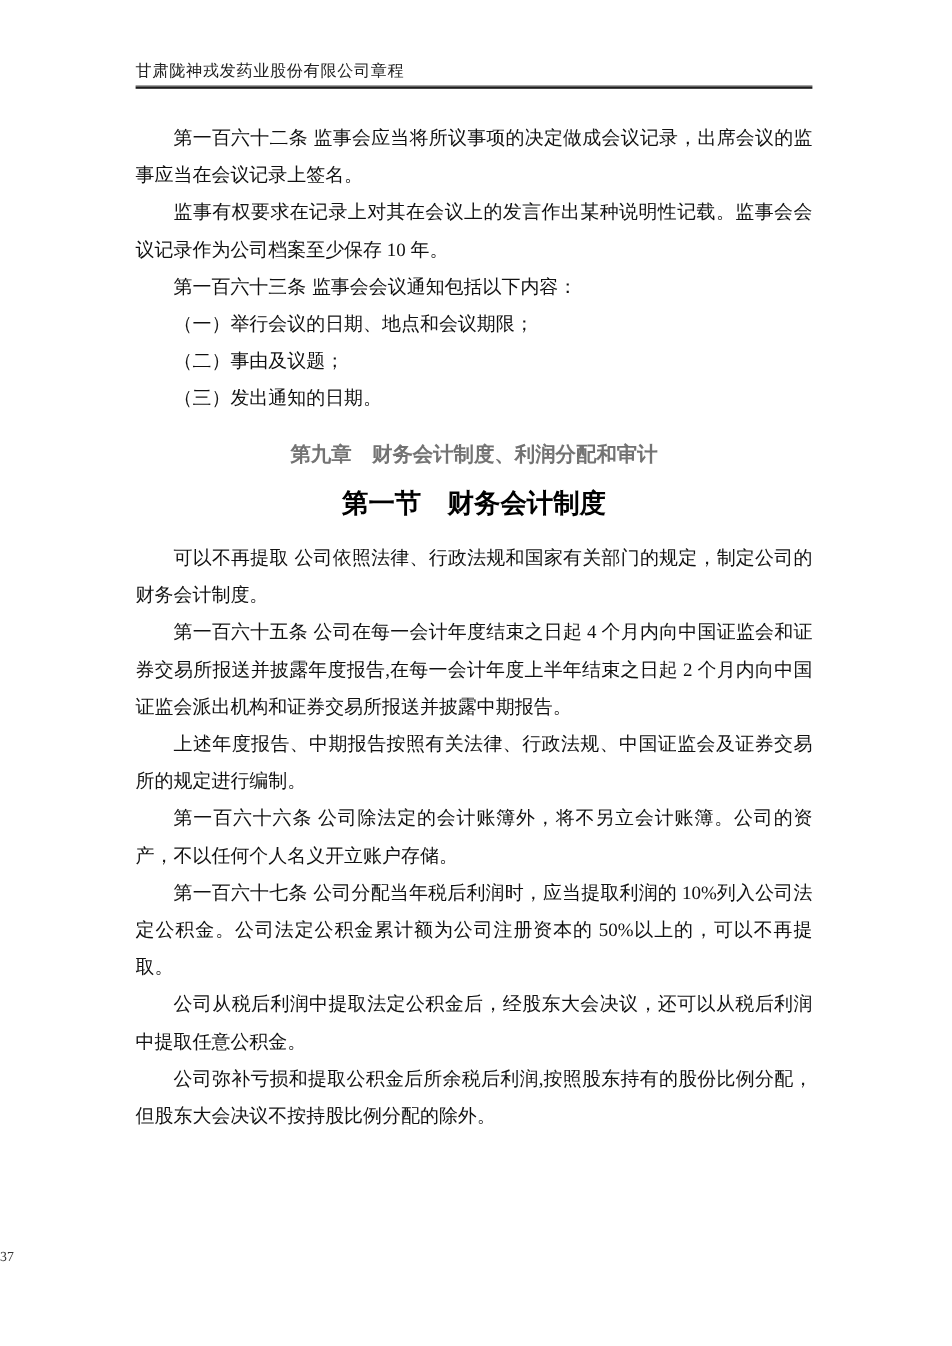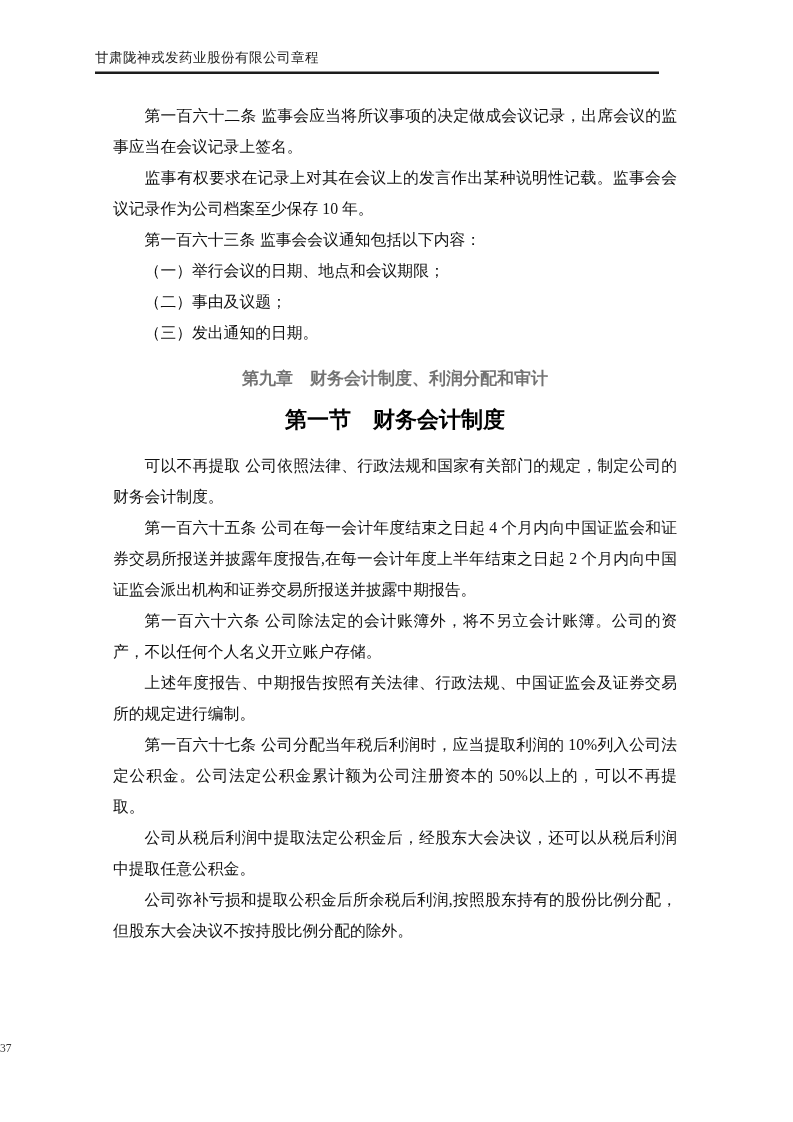--- a/index.html
+++ b/index.html
@@ -12,21 +12,21 @@
   }
   .page {
     position: relative;
     width: 793px; height: 1122px;
     background: #ffffff;
     overflow: hidden;
   }
   
   .page-header {
     position: absolute;
-    left: 95px; width: 564px; top: 50px; font-family: Liberation Mono, monospace;
+    left: 113px; width: 564px; top: 50px;
   }
   .page-header .header-title {
     font-size: 13.5px;
     line-height: 18px;
     letter-spacing: 0.5px;
     color: #222;
   }
   .header-rule {
     margin-top: 3px;
     height: 0;
@@ -101,23 +101,23 @@
     <p class="para">（二）事由及议题；</p>
     <p class="para">（三）发出通知的日期。</p>
 
     <h2 class="chapter-heading">第九章　财务会计制度、利润分配和审计</h2>
     <h3 class="section-heading">第一节　财务会计制度</h3>
 
     <p class="para"><span class="article-no">可以不再提取</span><span>公司依照法律、行政法规和国家有关部门的规定，制定公司的财务会计制度。</span></p>
 
     <p class="para"><span class="article-no">第一百六十五条</span><span>公司在每一会计年度结束之日起 4 个月内向中国证监会和证券交易所报送并披露年度报告,在每一会计年度上半年结束之日起 2 个月内向中国证监会派出机构和证券交易所报送并披露中期报告。</span></p>
 
+    <p class="para">上述年度报告、中期报告按照有关法律、行政法规、中国证监会及证券交易所的规定进行编制。</p>
+
     <p class="para"><span class="article-no">第一百六十六条</span><span>公司除法定的会计账簿外，将不另立会计账簿。公司的资产，不以任何个人名义开立账户存储。</span></p>
-
-    <p class="para">上述年度报告、中期报告按照有关法律、行政法规、中国证监会及证券交易所的规定进行编制。</p>
 
     <p class="para"><span class="article-no">第一百六十七条</span><span>公司分配当年税后利润时，应当提取利润的 10%列入公司法定公积金。公司法定公积金累计额为公司注册资本的 50%以上的，可以不再提取。</span></p>
 
     <p class="para">公司从税后利润中提取法定公积金后，经股东大会决议，还可以从税后利润中提取任意公积金。</p>
     <p class="para">公司弥补亏损和提取公积金后所余税后利润,按照股东持有的股份比例分配，但股东大会决议不按持股比例分配的除外。</p>
 
   </div>
 
   <div class="page-footer">
     <span class="page-number">37</span>

